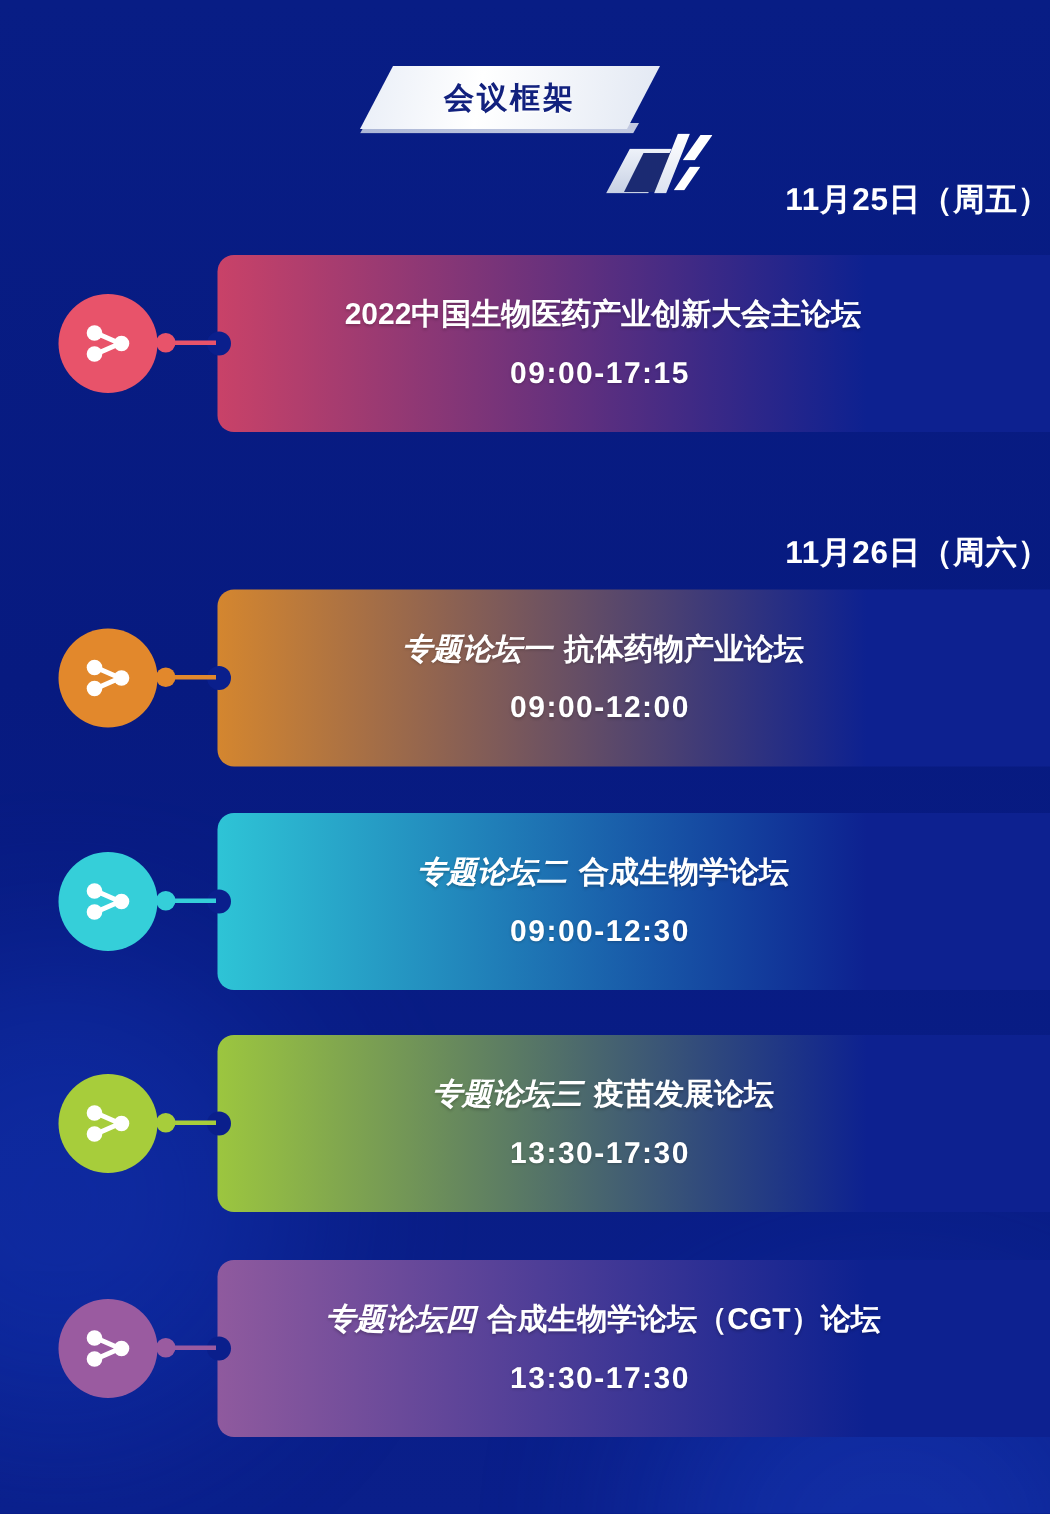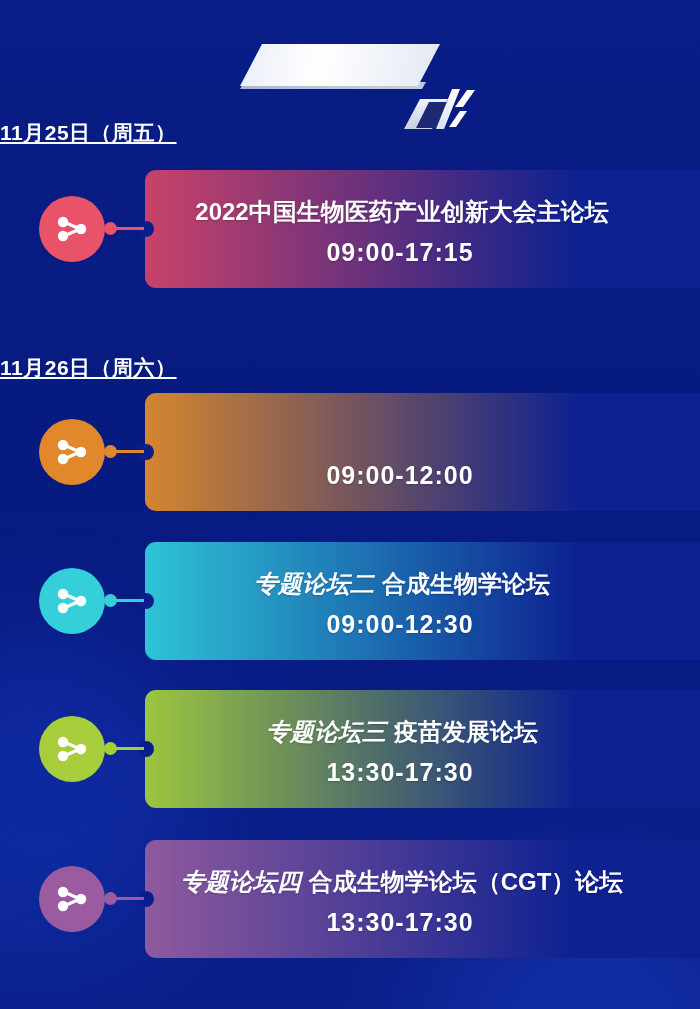--- a/index.html
+++ b/index.html
@@ -80,26 +80,25 @@
     left: 449px; top: 67px;
     width: 18px; height: 16px;
     background: #ffffff;
     clip-path: polygon(11px 0, 18px 0, 7px 16px, 0 16px);
   }
 
   
   .date-head {
     position: absolute;
     left: 0; width: 700px;
-    text-align: left;
+    text-align: right;
     color: #ffffff;
     font-size: 21px;
     font-weight: bold;
     letter-spacing: .5px;
-    text-decoration: underline;
   }
   .date-head.day1 { top: 119px; }
   .date-head.day2 { top: 354px; }
 
   
   .row {
     position: absolute;
     left: 0;
     width: 700px;
     height: 118px;
@@ -114,38 +113,38 @@
     position: absolute;
     left: 145px; top: 0;
     width: 555px; height: 118px;
     border-radius: 11px 0 0 11px;
   }
   .card .title {
     position: absolute;
     left: 0; right: 0; top: 26px;
     text-align: center;
     color: #ffffff;
-    font-size: 24px;
+    font-size: 20px;
     font-weight: bold;
     white-space: nowrap;
     text-shadow: 0 1px 2px rgba(0,0,0,.22);
     padding-right: 41px;
   }
   .card .title .em {
     font-style: italic;
     font-weight: bold;
     letter-spacing: 0px;
     margin-right: 8px;
   }
   .card .time {
     position: absolute;
     left: 0; right: 0; top: 68px;
     text-align: center;
     color: #ffffff;
-    font-size: 25px;
+    font-size: 20px;
     font-weight: bold;
     letter-spacing: 1px;
     padding-right: 45px;
     text-shadow: 0 1px 2px rgba(0,0,0,.22);
   }
 
   
   .edge-dot {
     position: absolute;
     left: 138px; top: 51px;
@@ -191,20 +190,21 @@
 </style>
 </head>
 <body style="background: linear-gradient(rgb(8, 29, 133) 0%, rgb(7, 26, 128) 45%, rgb(10, 31, 138) 100%);">
 
 <div class="bg-glow glow-a"></div>
 <div class="bg-glow glow-b"></div>
 
 <div class="banner-wrap">
   <div class="banner-plate-shadow"></div>
   <div class="banner-plate"></div>
+  <div class="banner-title">会议框架</div>
   <div class="deco d1"></div>
   <div class="deco d2"></div>
   <div class="deco d3"></div>
   <div class="deco d4"></div>
   <div class="deco d5"></div>
 </div>
 
 <div class="date-head day1">11月25日（周五）</div>
 <div class="date-head day2">11月26日（周六）</div>
 
@@ -224,20 +224,23 @@
       <line x1="9" y1="22" x2="25" y2="15" stroke="#fff" stroke-width="3.2" stroke-linecap="round"></line>
       <circle cx="8" cy="8" r="5.2" fill="#fff"></circle>
       <circle cx="8" cy="22" r="5.2" fill="#fff"></circle>
       <circle cx="26" cy="15" r="5.2" fill="#fff"></circle>
     </svg>
   </div>
 </div>
 
 <div class="row r2">
   <div class="card" style="background: linear-gradient(90deg, rgb(212, 134, 47) 0%, rgb(13, 33, 144) 78%);">
+    <div class="title">
+      <span class="em">专题论坛一</span><span>抗体药物产业论坛</span>
+    </div>
     <div class="time">09:00-12:00</div>
   </div>
   <div class="edge-dot"></div>
   <div class="connector" style="background: rgb(226, 136, 44);"></div>
   <div class="conn-dot" style="background: rgb(226, 136, 44);"></div>
   <div class="icon-bubble" style="background: rgb(226, 136, 44);">
     <svg width="34" height="30" viewBox="0 0 34 30" aria-hidden="true">
       <line x1="9" y1="8" x2="25" y2="15" stroke="#fff" stroke-width="3.2" stroke-linecap="round"></line>
       <line x1="9" y1="22" x2="25" y2="15" stroke="#fff" stroke-width="3.2" stroke-linecap="round"></line>
       <circle cx="8" cy="8" r="5.2" fill="#fff"></circle>

